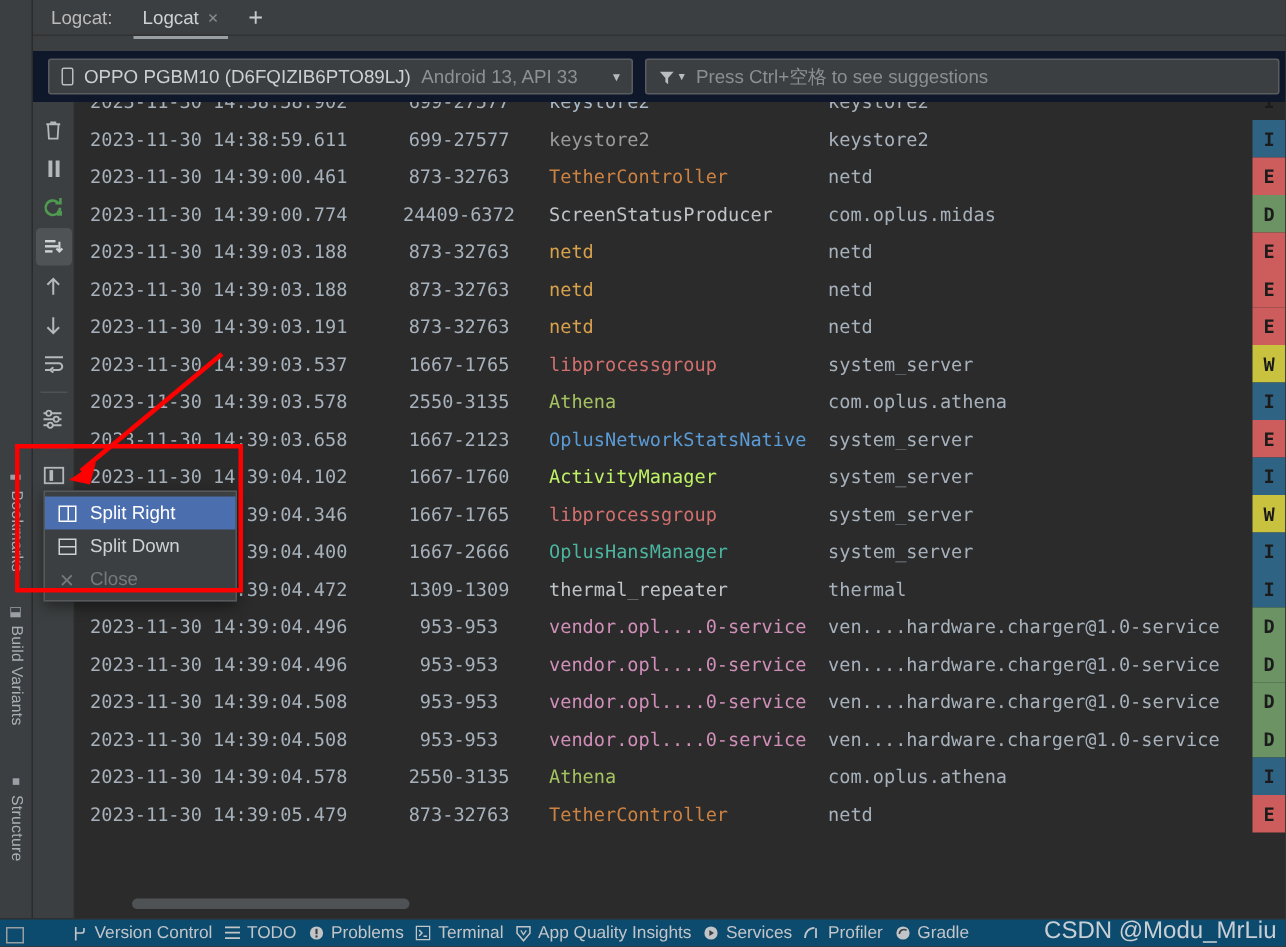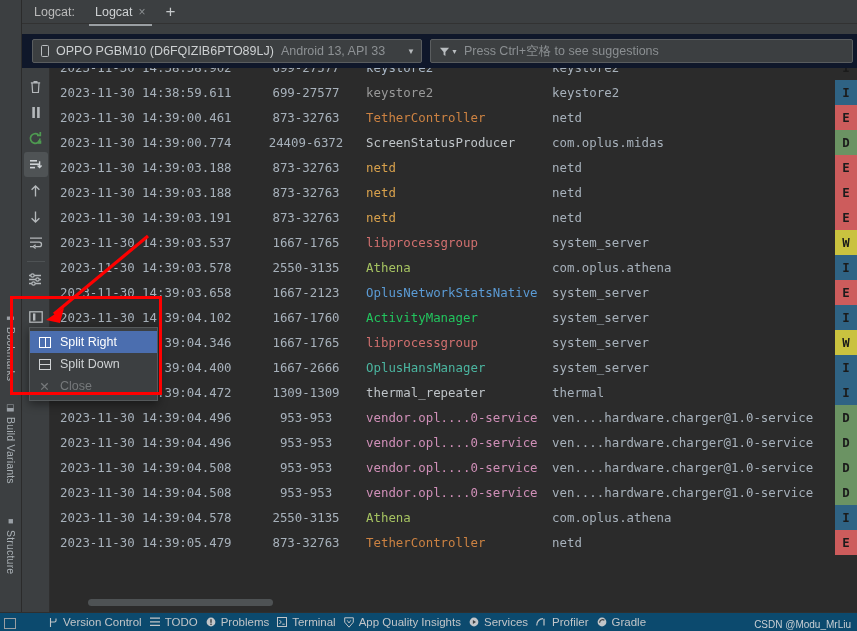--- a/index.html
+++ b/index.html
@@ -140,21 +140,21 @@
     position: absolute; left: 0; bottom: 0; right: 0; height: 19px;
     background: #0c4a6e; border-top: 1px solid #2f2f2f;
     display: flex; align-items: center; padding-left: 48px; gap: 8px;
   }
   .sb-item {
     display: flex; align-items: center; gap: 5px;
     font-size: 11.5px; color: #c2c5c8; white-space: nowrap;
   }
   .sb-ico { font-size: 10px; color: #c2c5c8; display: flex; }
   .watermark {
-    position: absolute; right: 6px; bottom: 1px; font-size: 10px;
+    position: absolute; right: 6px; bottom: 1px; font-size: 16px;
     color: #d8dadc; opacity: .92; white-space: nowrap;
     font-family: "Liberation Sans", sans-serif;
   }
   .sb-corner {
     position: absolute; left: 4px; bottom: 2px; width: 12px; height: 11px;
     border: 1.3px solid #9a9ea1;
   }
 </style>
 </head>
 <body>
@@ -279,21 +279,21 @@
       <div id="rows">
           <div class="logrow"><span class="c-time">2023-11-30 14:38:59.611</span><span class="c-pid">699-27577</span><span class="c-tag" style="color: rgb(154, 154, 154);">keystore2</span><span class="c-pkg">keystore2</span><span class="c-lvl" style="background: rgb(47, 99, 132);">I</span></div>
           <div class="logrow"><span class="c-time">2023-11-30 14:39:00.461</span><span class="c-pid">873-32763</span><span class="c-tag" style="color: rgb(204, 130, 66);">TetherController</span><span class="c-pkg">netd</span><span class="c-lvl" style="background: rgb(205, 92, 92);">E</span></div>
           <div class="logrow"><span class="c-time">2023-11-30 14:39:00.774</span><span class="c-pid">24409-6372</span><span class="c-tag" style="color: rgb(191, 196, 200);">ScreenStatusProducer</span><span class="c-pkg">com.oplus.midas</span><span class="c-lvl" style="background: rgb(107, 147, 99);">D</span></div>
           <div class="logrow"><span class="c-time">2023-11-30 14:39:03.188</span><span class="c-pid">873-32763</span><span class="c-tag" style="color: rgb(216, 161, 76);">netd</span><span class="c-pkg">netd</span><span class="c-lvl" style="background: rgb(205, 92, 92);">E</span></div>
           <div class="logrow"><span class="c-time">2023-11-30 14:39:03.188</span><span class="c-pid">873-32763</span><span class="c-tag" style="color: rgb(216, 161, 76);">netd</span><span class="c-pkg">netd</span><span class="c-lvl" style="background: rgb(205, 92, 92);">E</span></div>
           <div class="logrow"><span class="c-time">2023-11-30 14:39:03.191</span><span class="c-pid">873-32763</span><span class="c-tag" style="color: rgb(216, 161, 76);">netd</span><span class="c-pkg">netd</span><span class="c-lvl" style="background: rgb(205, 92, 92);">E</span></div>
           <div class="logrow"><span class="c-time">2023-11-30 14:39:03.537</span><span class="c-pid">1667-1765</span><span class="c-tag" style="color: rgb(210, 112, 111);">libprocessgroup</span><span class="c-pkg">system_server</span><span class="c-lvl" style="background: rgb(201, 194, 63);">W</span></div>
           <div class="logrow"><span class="c-time">2023-11-30 14:39:03.578</span><span class="c-pid">2550-3135</span><span class="c-tag" style="color: rgb(165, 194, 97);">Athena</span><span class="c-pkg">com.oplus.athena</span><span class="c-lvl" style="background: rgb(47, 99, 132);">I</span></div>
           <div class="logrow"><span class="c-time">2023-11-30 14:39:03.658</span><span class="c-pid">1667-2123</span><span class="c-tag" style="color: rgb(91, 155, 213);">OplusNetworkStatsNative</span><span class="c-pkg">system_server</span><span class="c-lvl" style="background: rgb(205, 92, 92);">E</span></div>
-          <div class="logrow"><span class="c-time">2023-11-30 14:39:04.102</span><span class="c-pid">1667-1760</span><span class="c-tag" style="color: #22c55e;">ActivityManager</span><span class="c-pkg">system_server</span><span class="c-lvl" style="background: rgb(47, 99, 132);">I</span></div>
+          <div class="logrow"><span class="c-time">2023-11-30 14:39:04.102</span><span class="c-pid">1667-1760</span><span class="c-tag" style="color: #bef264;">ActivityManager</span><span class="c-pkg">system_server</span><span class="c-lvl" style="background: rgb(47, 99, 132);">I</span></div>
           <div class="logrow"><span class="c-time">2023-11-30 14:39:04.346</span><span class="c-pid">1667-1765</span><span class="c-tag" style="color: rgb(210, 112, 111);">libprocessgroup</span><span class="c-pkg">system_server</span><span class="c-lvl" style="background: rgb(201, 194, 63);">W</span></div>
           <div class="logrow"><span class="c-time">2023-11-30 14:39:04.400</span><span class="c-pid">1667-2666</span><span class="c-tag" style="color: rgb(75, 181, 160);">OplusHansManager</span><span class="c-pkg">system_server</span><span class="c-lvl" style="background: rgb(47, 99, 132);">I</span></div>
           <div class="logrow"><span class="c-time">2023-11-30 14:39:04.472</span><span class="c-pid">1309-1309</span><span class="c-tag" style="color: rgb(191, 196, 200);">thermal_repeater</span><span class="c-pkg">thermal</span><span class="c-lvl" style="background: rgb(47, 99, 132);">I</span></div>
           <div class="logrow"><span class="c-time">2023-11-30 14:39:04.496</span><span class="c-pid">953-953</span><span class="c-tag" style="color: rgb(208, 143, 184);">vendor.opl....0-service</span><span class="c-pkg">ven....hardware.charger@1.0-service</span><span class="c-lvl" style="background: rgb(107, 147, 99);">D</span></div>
           <div class="logrow"><span class="c-time">2023-11-30 14:39:04.496</span><span class="c-pid">953-953</span><span class="c-tag" style="color: rgb(208, 143, 184);">vendor.opl....0-service</span><span class="c-pkg">ven....hardware.charger@1.0-service</span><span class="c-lvl" style="background: rgb(107, 147, 99);">D</span></div>
           <div class="logrow"><span class="c-time">2023-11-30 14:39:04.508</span><span class="c-pid">953-953</span><span class="c-tag" style="color: rgb(208, 143, 184);">vendor.opl....0-service</span><span class="c-pkg">ven....hardware.charger@1.0-service</span><span class="c-lvl" style="background: rgb(107, 147, 99);">D</span></div>
           <div class="logrow"><span class="c-time">2023-11-30 14:39:04.508</span><span class="c-pid">953-953</span><span class="c-tag" style="color: rgb(208, 143, 184);">vendor.opl....0-service</span><span class="c-pkg">ven....hardware.charger@1.0-service</span><span class="c-lvl" style="background: rgb(107, 147, 99);">D</span></div>
           <div class="logrow"><span class="c-time">2023-11-30 14:39:04.578</span><span class="c-pid">2550-3135</span><span class="c-tag" style="color: rgb(165, 194, 97);">Athena</span><span class="c-pkg">com.oplus.athena</span><span class="c-lvl" style="background: rgb(47, 99, 132);">I</span></div>
           <div class="logrow"><span class="c-time">2023-11-30 14:39:05.479</span><span class="c-pid">873-32763</span><span class="c-tag" style="color: rgb(204, 130, 66);">TetherController</span><span class="c-pkg">netd</span><span class="c-lvl" style="background: rgb(205, 92, 92);">E</span></div>
         </div>

